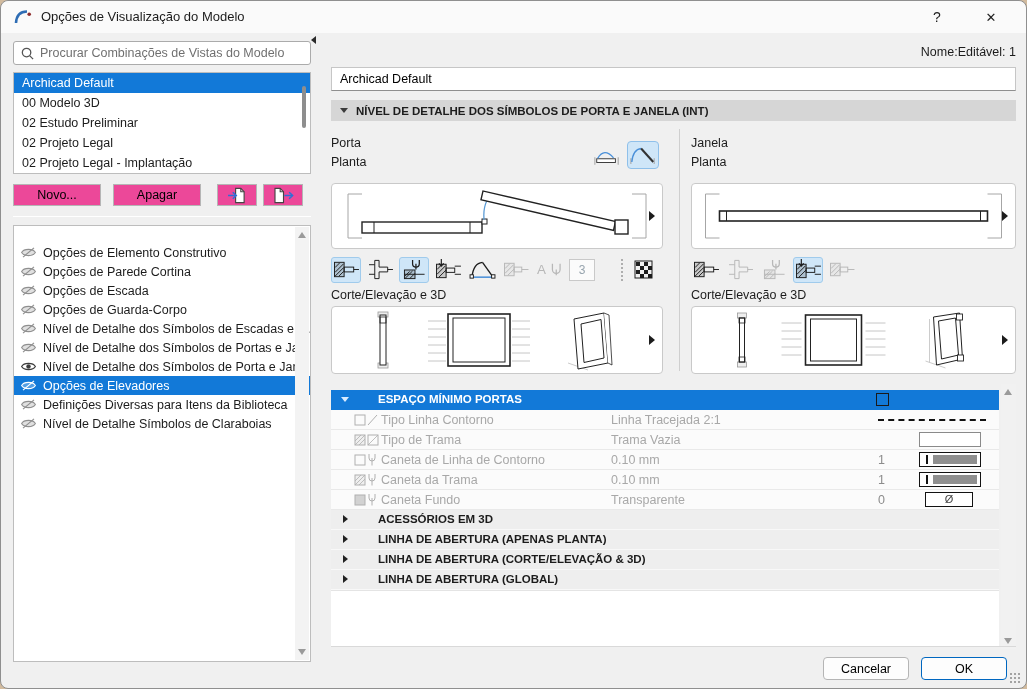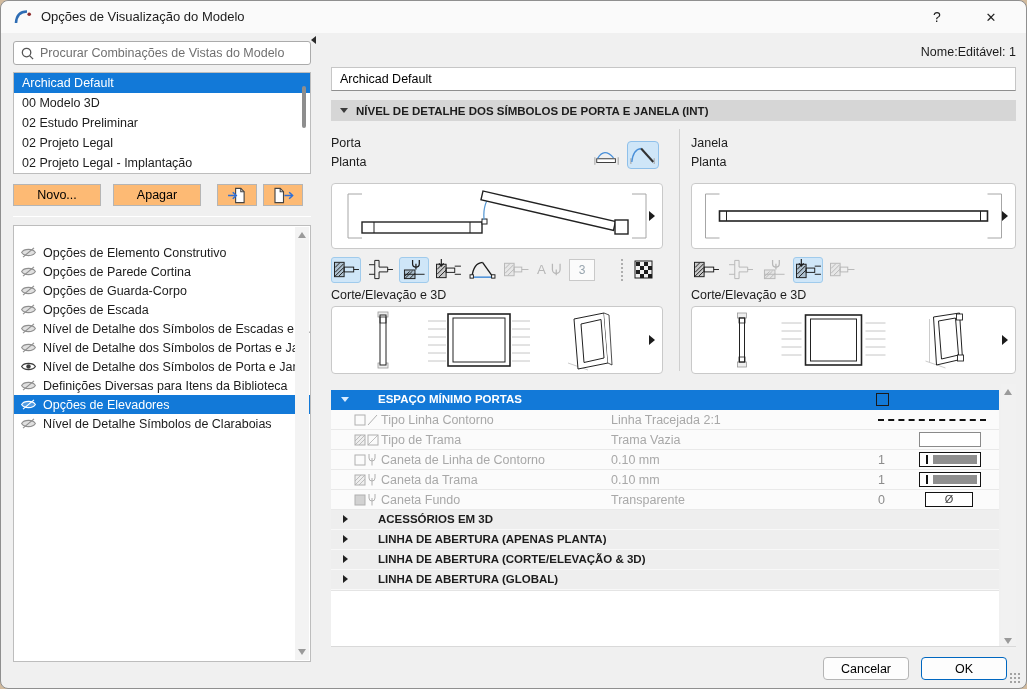--- a/index.html
+++ b/index.html
@@ -30,21 +30,21 @@
   .search svg{position:absolute;left:6px;top:4px;width:15px;height:15px;color:#555}
   .search input{position:absolute;left:26px;top:0;width:265px;height:22px;border:0;outline:0;font:inherit;background:transparent;color:#333}
   .search input::placeholder{color:#707070}
 
   .combo-list{position:relative;margin-top:7px;height:102px;background:#fff;border:1px solid #bdbdbd;overflow:hidden}
   .cmb-item{height:20px;line-height:20px;padding-left:8px;white-space:nowrap}
   .cmb-item.selected{background:var(--accent-blue);color:#fff}
   .combo-thumb{position:absolute;right:4px;top:13px;width:4px;height:42px;background:#8e8e8e;border-radius:2px}
 
   .btnrow{display:flex;margin-top:10px;height:22px}
-  .btn{background:#fdba74;border:1px solid #b5b5b5;border-radius:0;font:inherit;text-align:center;cursor:default}
+  .btn{background:#ec4899;border:1px solid #b5b5b5;border-radius:0;font:inherit;text-align:center;cursor:default}
   .btn-new{width:88px}
   .btn-del{width:88px;margin-left:12px}
   .btn-icon{width:40px;margin-left:16px;display:flex;align-items:center;justify-content:center}
   .btn-icon + .btn-icon{margin-left:6px}
   .btn-icon svg{width:21px;height:17px}
 
   .hr{margin-top:10px;height:1px;background:#d8d8d8;border-bottom:1px solid #fff}
 
   .opt-list{position:relative;margin-top:8px;height:437px;background:#fff;border:1px solid #bdbdbd;overflow:hidden}
   .opt-inner{padding-top:17px}
@@ -316,28 +316,28 @@
               <svg class="eye" viewBox="0 0 18 12">
                 <use href="#eye-slash-icon"></use>
               </svg>
               <span>Opções de Parede Cortina</span>
             </div>
             <div class="opt-item normal">
 
               <svg class="eye" viewBox="0 0 18 12">
                 <use href="#eye-slash-icon"></use>
               </svg>
+              <span>Opções de Escada</span>
+            </div>
+            <div class="opt-item normal">
+
+              <svg class="eye" viewBox="0 0 18 12">
+                <use href="#eye-slash-icon"></use>
+              </svg>
               <span>Opções de Guarda-Corpo</span>
-            </div>
-            <div class="opt-item normal">
-
-              <svg class="eye" viewBox="0 0 18 12">
-                <use href="#eye-slash-icon"></use>
-              </svg>
-              <span>Opções de Escada</span>
             </div>
             <div class="opt-item normal">
 
               <svg class="eye" viewBox="0 0 18 12">
                 <use href="#eye-slash-icon"></use>
               </svg>
               <span>Nível de Detalhe dos Símbolos de Escadas e G...</span>
             </div>
             <div class="opt-item normal">
 
@@ -346,33 +346,33 @@
               </svg>
               <span>Nível de Detalhe dos Símbolos de Portas e Jan...</span>
             </div>
             <div class="opt-item normal">
               <svg class="eye eye-open" viewBox="0 0 18 12">
                 <use href="#eye-open-icon"></use>
               </svg>
 
               <span>Nível de Detalhe dos Símbolos de Porta e Jane...</span>
             </div>
+            <div class="opt-item selected">
+
+              <svg class="eye" viewBox="0 0 18 12">
+                <use href="#eye-slash-icon"></use>
+              </svg>
+              <span>Opções de Elevadores</span>
+            </div>
             <div class="opt-item normal">
 
               <svg class="eye" viewBox="0 0 18 12">
                 <use href="#eye-slash-icon"></use>
               </svg>
               <span>Definições Diversas para Itens da Biblioteca</span>
-            </div>
-            <div class="opt-item selected">
-
-              <svg class="eye" viewBox="0 0 18 12">
-                <use href="#eye-slash-icon"></use>
-              </svg>
-              <span>Opções de Elevadores</span>
             </div>
             <div class="opt-item normal">
 
               <svg class="eye" viewBox="0 0 18 12">
                 <use href="#eye-slash-icon"></use>
               </svg>
               <span>Nível de Detalhe Símbolos de Claraboias</span>
             </div>
           </div>
         <div class="vscroll">

